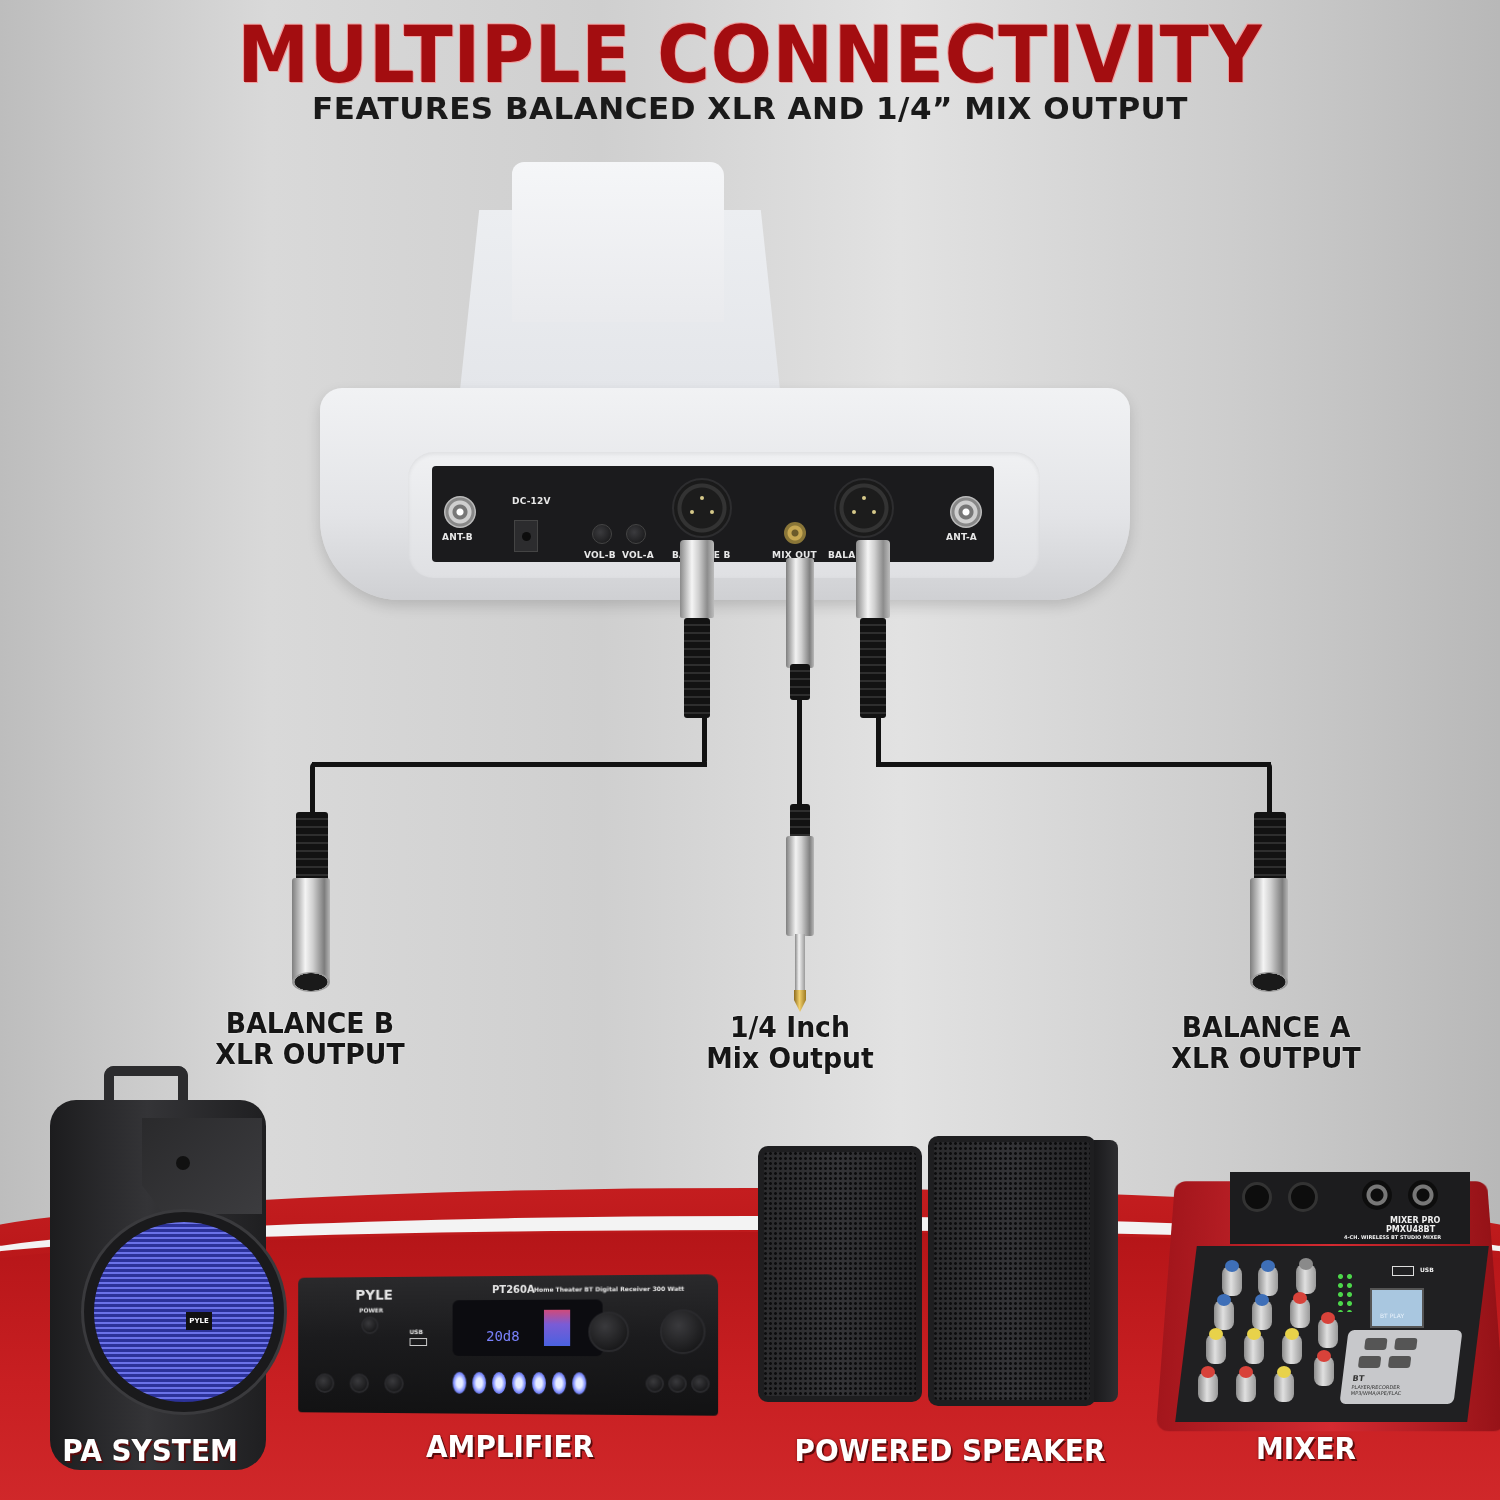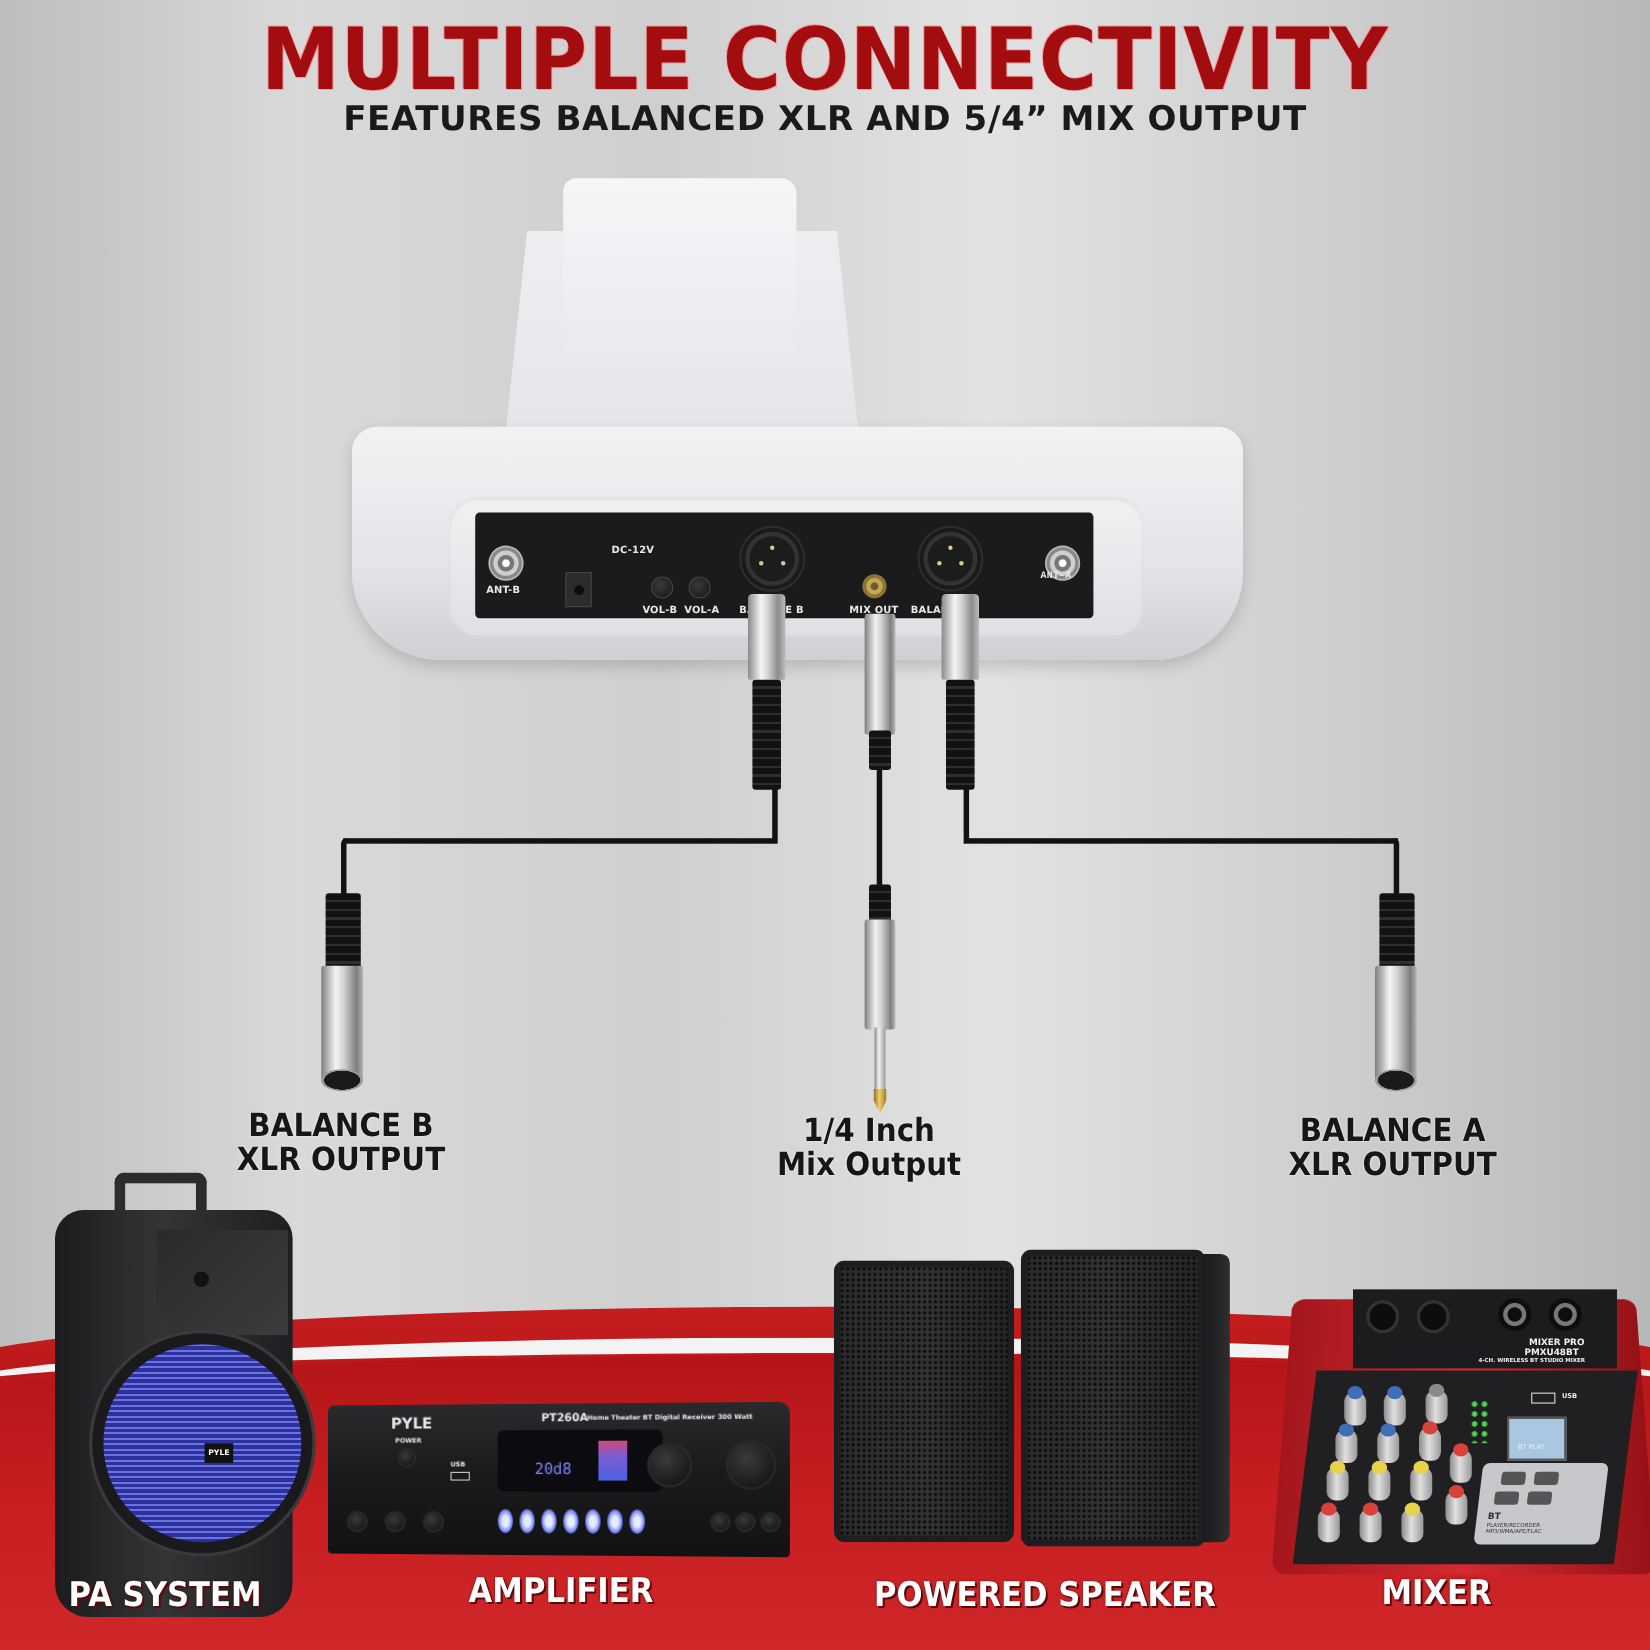--- a/index.html
+++ b/index.html
@@ -209,33 +209,33 @@
   .mixer-knob { position: absolute; width: 20px; height: 30px; border-radius: 8px; background: linear-gradient(90deg, #8c8c8c, #e0e0e0 45%, #9a9a9a); }
   .mixer-knob::before { content: ""; position: absolute; left: 3px; top: -6px; width: 14px; height: 12px; border-radius: 50%; background: var(--cap, #888); }
   .mixer-lcd { left: 1370px; top: 1288px; width: 54px; height: 40px; background: #a9c7e0; border: 2px solid #555; }
   .mixer-panel-grey { left: 1344px; top: 1330px; width: 114px; height: 74px; background: #c7c8cb; border-radius: 6px; transform: skewX(-7deg); }
   .mixer-text { position: absolute; color: #f0f0f0; font-family: "DejaVu Sans", sans-serif; font-weight: bold; white-space: nowrap; }
 </style>
 </head>
 <body>
 
 <div class="abs title">MULTIPLE CONNECTIVITY</div>
-<div class="abs subtitle">FEATURES BALANCED XLR AND 5/4” MIX OUTPUT</div>
+<div class="abs subtitle">FEATURES BALANCED XLR AND 1/4” MIX OUTPUT</div>
 
 <div>
   <div class="abs dock-mid"></div>
   <div class="abs dock-cradle2"></div>
   <div class="abs dock-base"></div>
   <div class="abs dock-recess"></div>
 
   <div class="abs panel">
     <div class="abs bnc" style="left:12px; top:30px;"></div>
     <div class="abs panel-label" style="left:10px; top:66px;">ANT-B</div>
 
-    <div class="abs panel-label" style="left:80px; top:30px;margin-left:44px;">DC-12V</div>
+    <div class="abs panel-label" style="left:80px; top:30px;">DC-12V</div>
     <div class="abs dc-jack" style="left:82px; top:54px;"></div>
 
     <div class="abs knob" style="left:160px; top:58px;"></div>
     <div class="abs knob" style="left:194px; top:58px;"></div>
     <div class="abs panel-label" style="left:152px; top:84px;">VOL-B</div>
     <div class="abs panel-label" style="left:190px; top:84px;">VOL-A</div>
 
     <div class="abs xlr-socket" style="left:240px; top:12px;">
       <span class="pin" style="left:26px; top:16px;"></span>
       <span class="pin" style="left:16px; top:30px;"></span>
@@ -247,21 +247,21 @@
     <div class="abs panel-label" style="left:340px; top:84px;">MIX OUT</div>
 
     <div class="abs xlr-socket" style="left:402px; top:12px;">
       <span class="pin" style="left:26px; top:16px;"></span>
       <span class="pin" style="left:16px; top:30px;"></span>
       <span class="pin" style="left:36px; top:30px;"></span>
     </div>
     <div class="abs panel-label" style="left:396px; top:84px;">BALANCE A</div>
 
     <div class="abs bnc" style="left:518px; top:30px;"></div>
-    <div class="abs panel-label" style="left:514px; top:52px;font-family:Liberation Mono, monospace;">ANT-A</div>
+    <div class="abs panel-label" style="left:514px; top:66px;">ANT-A</div>
   </div>
 </div>
 
 <div>
   <div class="abs xlr-female" style="left:680px; top:540px;"></div>
   <div class="abs boot" style="left:684px; top:618px; width:26px; height:100px;"></div>
   <div class="abs cable" style="left:702px; top:716px; width:5px; height:50px; border-radius:0 0 8px 0;"></div>
   <div class="abs cable" style="left:312px; top:762px; width:395px; height:5px;"></div>
   <div class="abs cable" style="left:310px; top:762px; width:5px; height:52px; border-radius:8px 0 0 0;"></div>
   <div class="abs boot" style="left:296px; top:812px; width:32px; height:70px;"></div>

